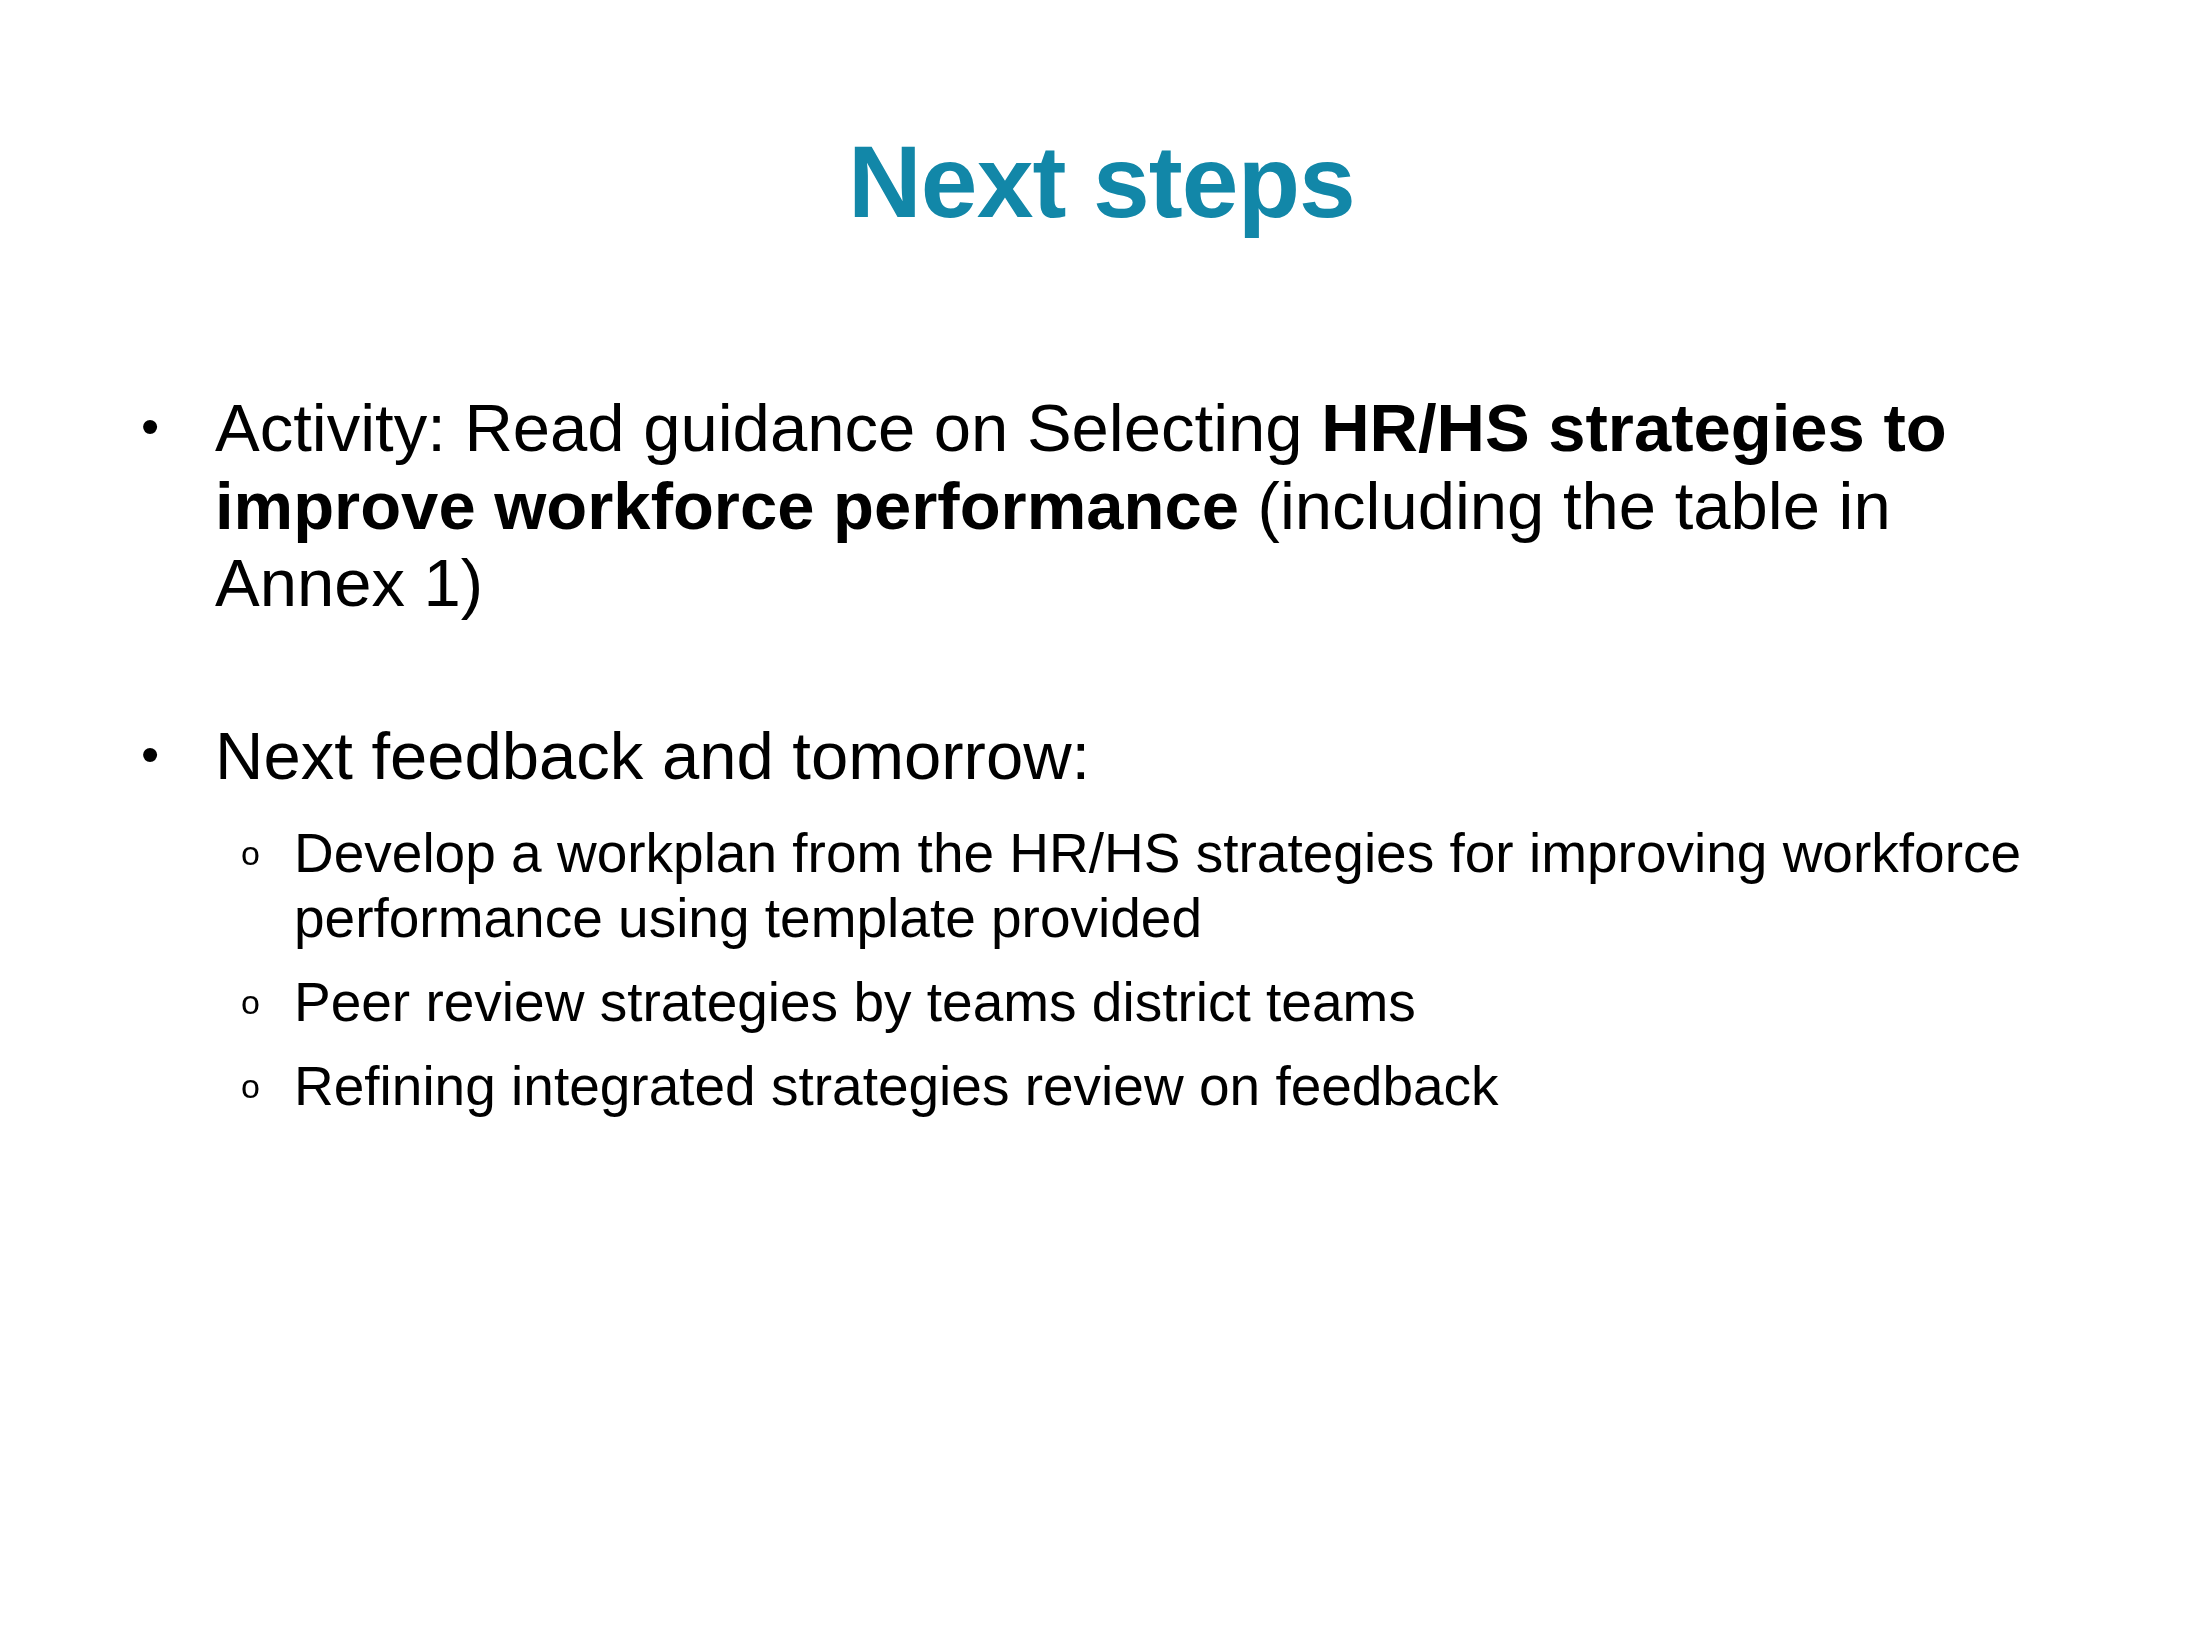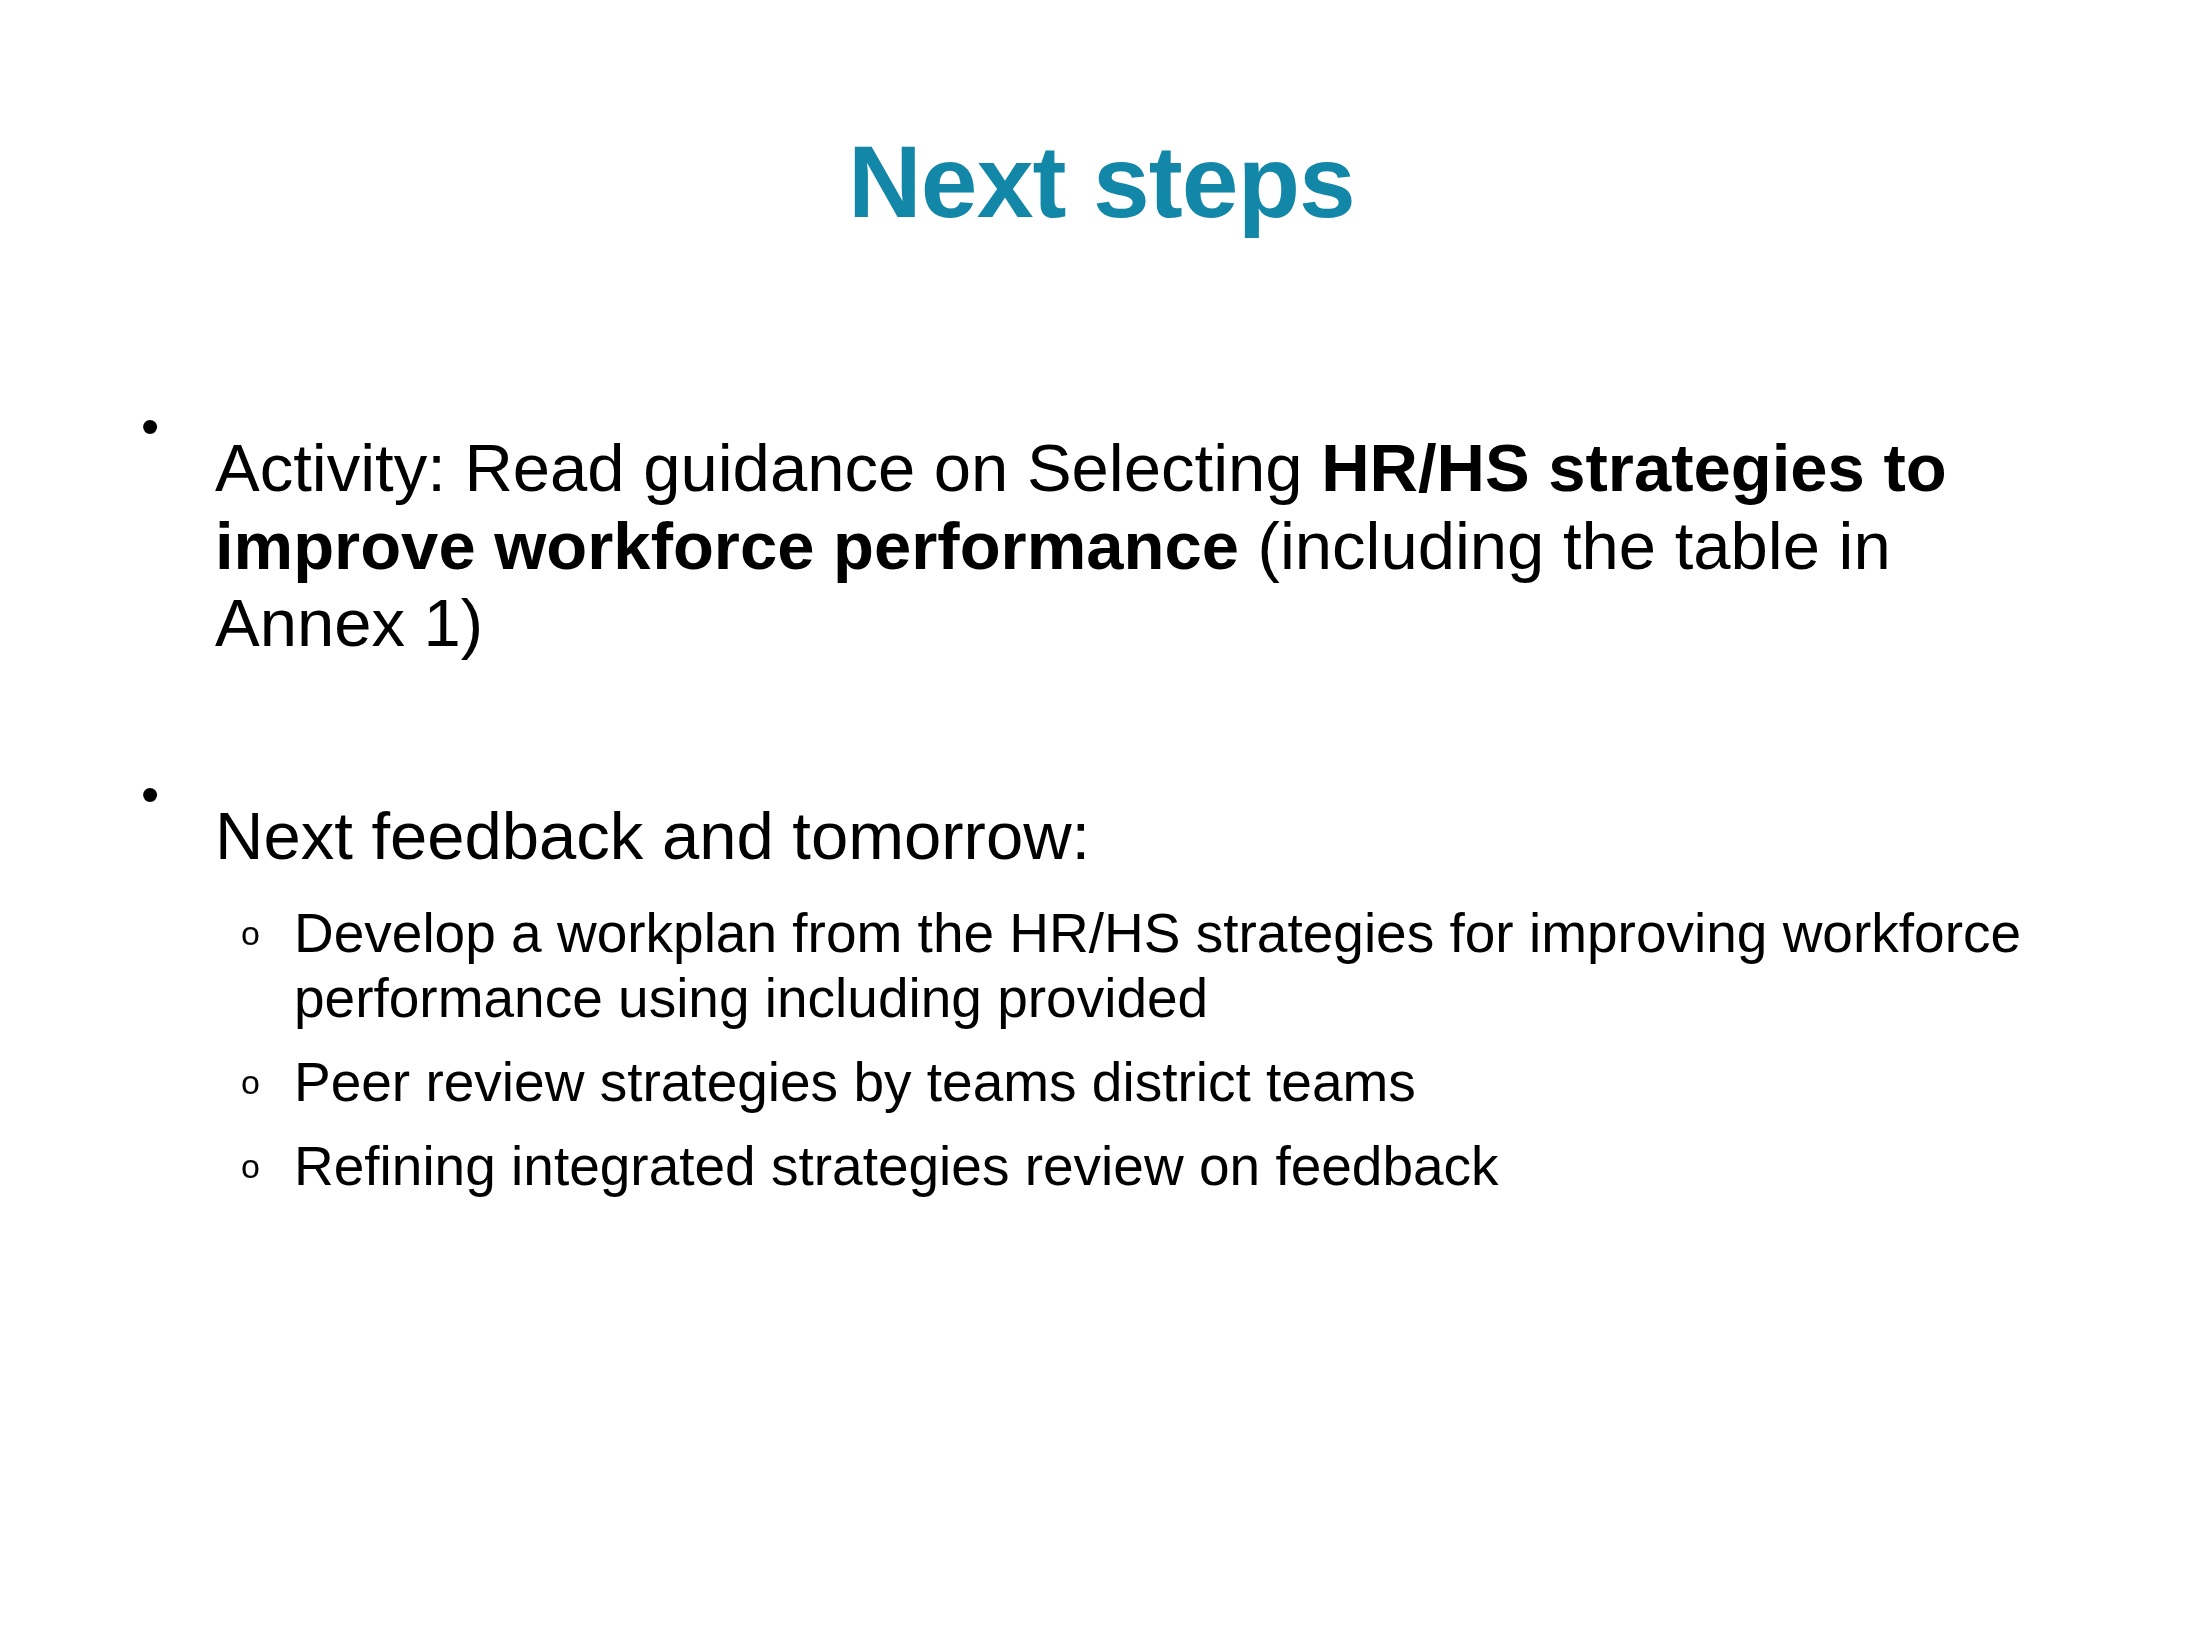--- a/index.html
+++ b/index.html
@@ -49,21 +49,20 @@
     width: 86px;
     flex: 0 0 86px;
     font-size: 52px;
     line-height: 1.45;
     text-align: left;
     padding-left: 12px;
     box-sizing: border-box;
   }
   .bullet-l1 .text {
     flex: 1 1 auto;
-    margin-top: 40px;
   }
   .b1-text {
     max-width: 1876px;
   }
   .strong {
     font-weight: bold;
   }
   .gap {
     height: 95px;
   }
@@ -108,21 +107,21 @@
 
     <div class="bullet-l1">
       <span class="marker">•</span>
       <span class="text">Next feedback and tomorrow:</span>
     </div>
 
     <div class="sub-list">
 
       <div class="bullet-l2">
         <span class="marker">o</span>
-        <span class="text">Develop a workplan from the HR/HS strategies for improving workforce performance using including provided</span>
+        <span class="text">Develop a workplan from the HR/HS strategies for improving workforce performance using template provided</span>
       </div>
 
       <div class="bullet-l2">
         <span class="marker">o</span>
         <span class="text">Peer review strategies by teams district teams</span>
       </div>
 
       <div class="bullet-l2">
         <span class="marker">o</span>
         <span class="text">Refining integrated strategies review on feedback</span>

